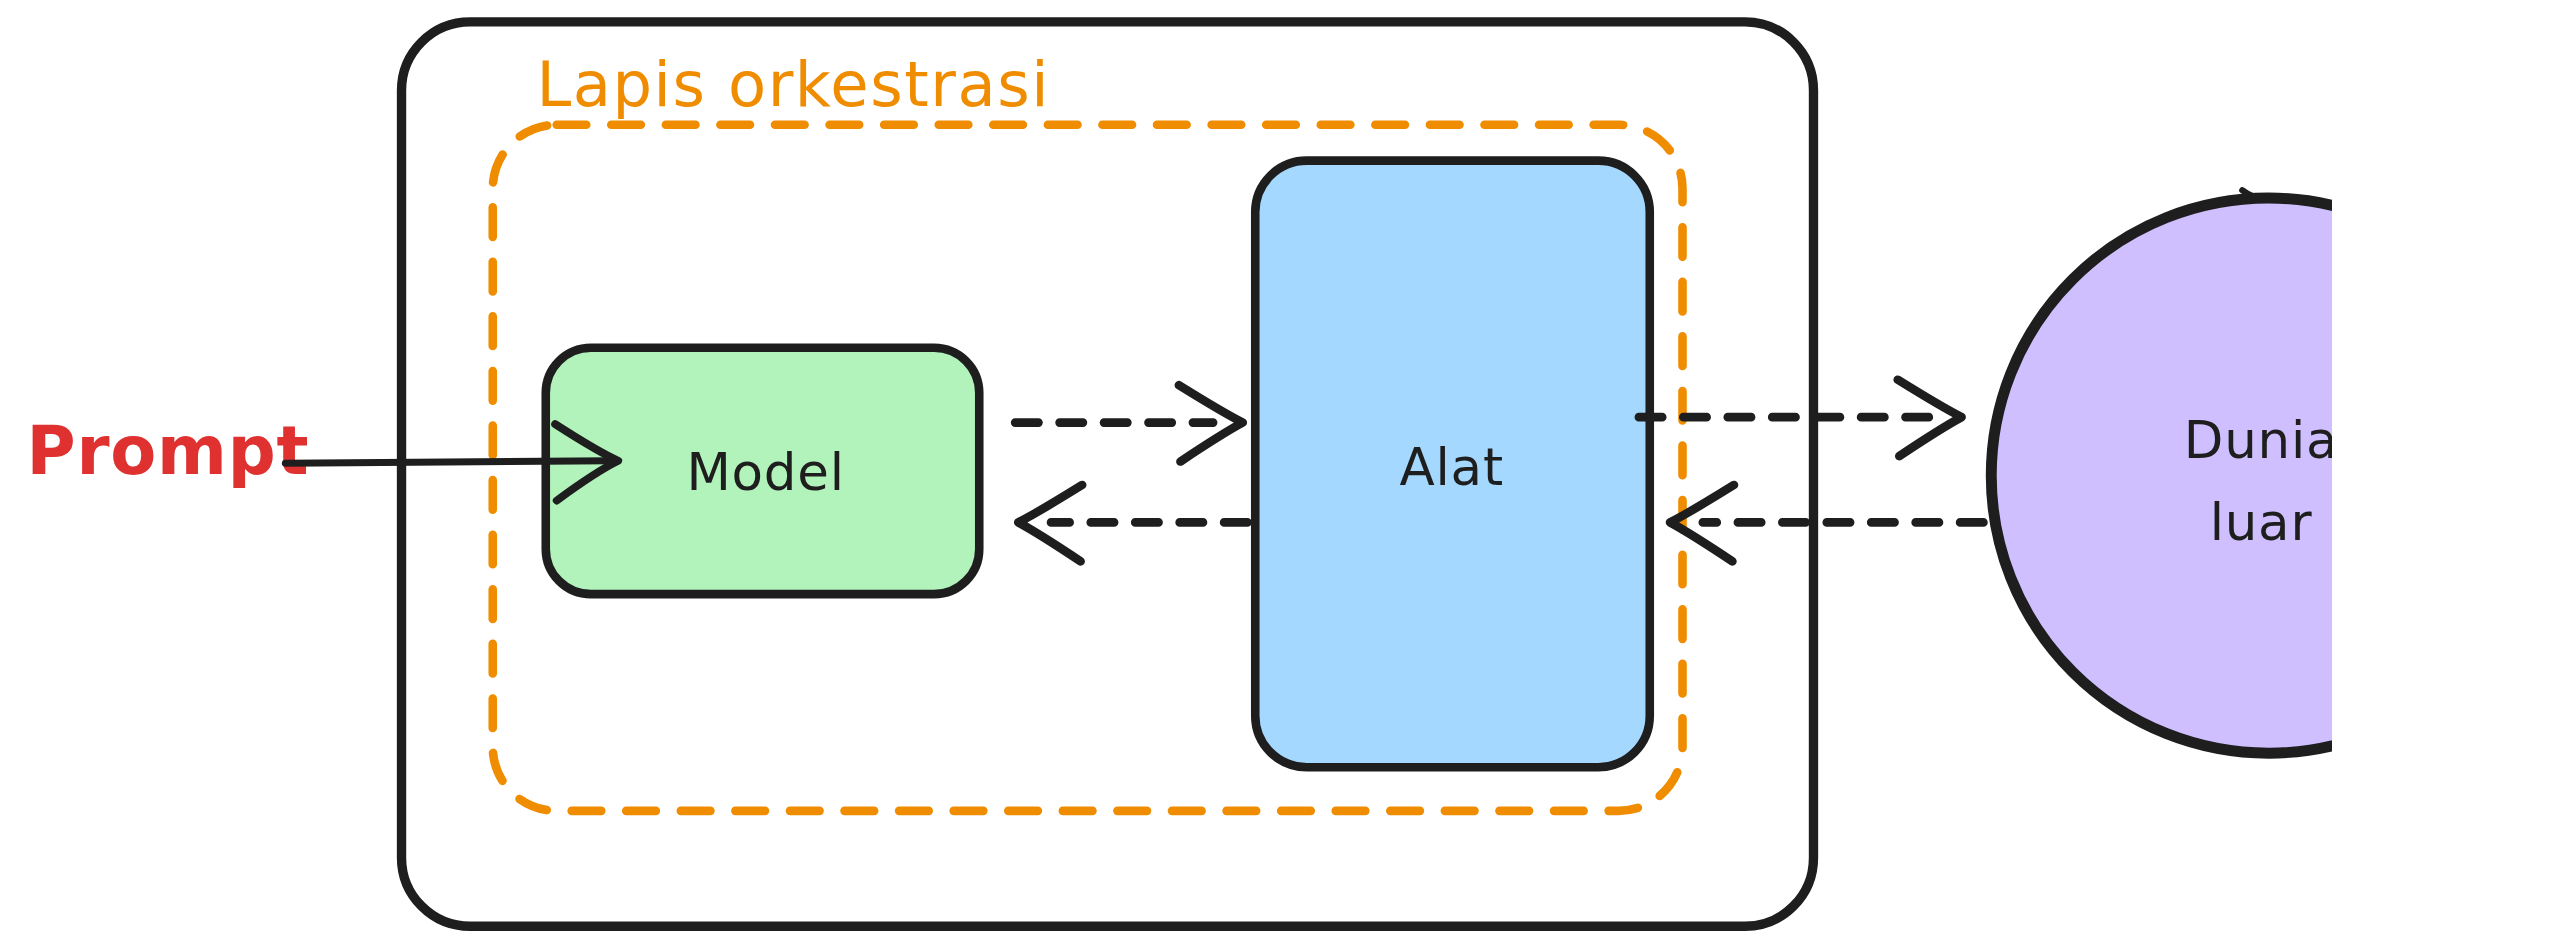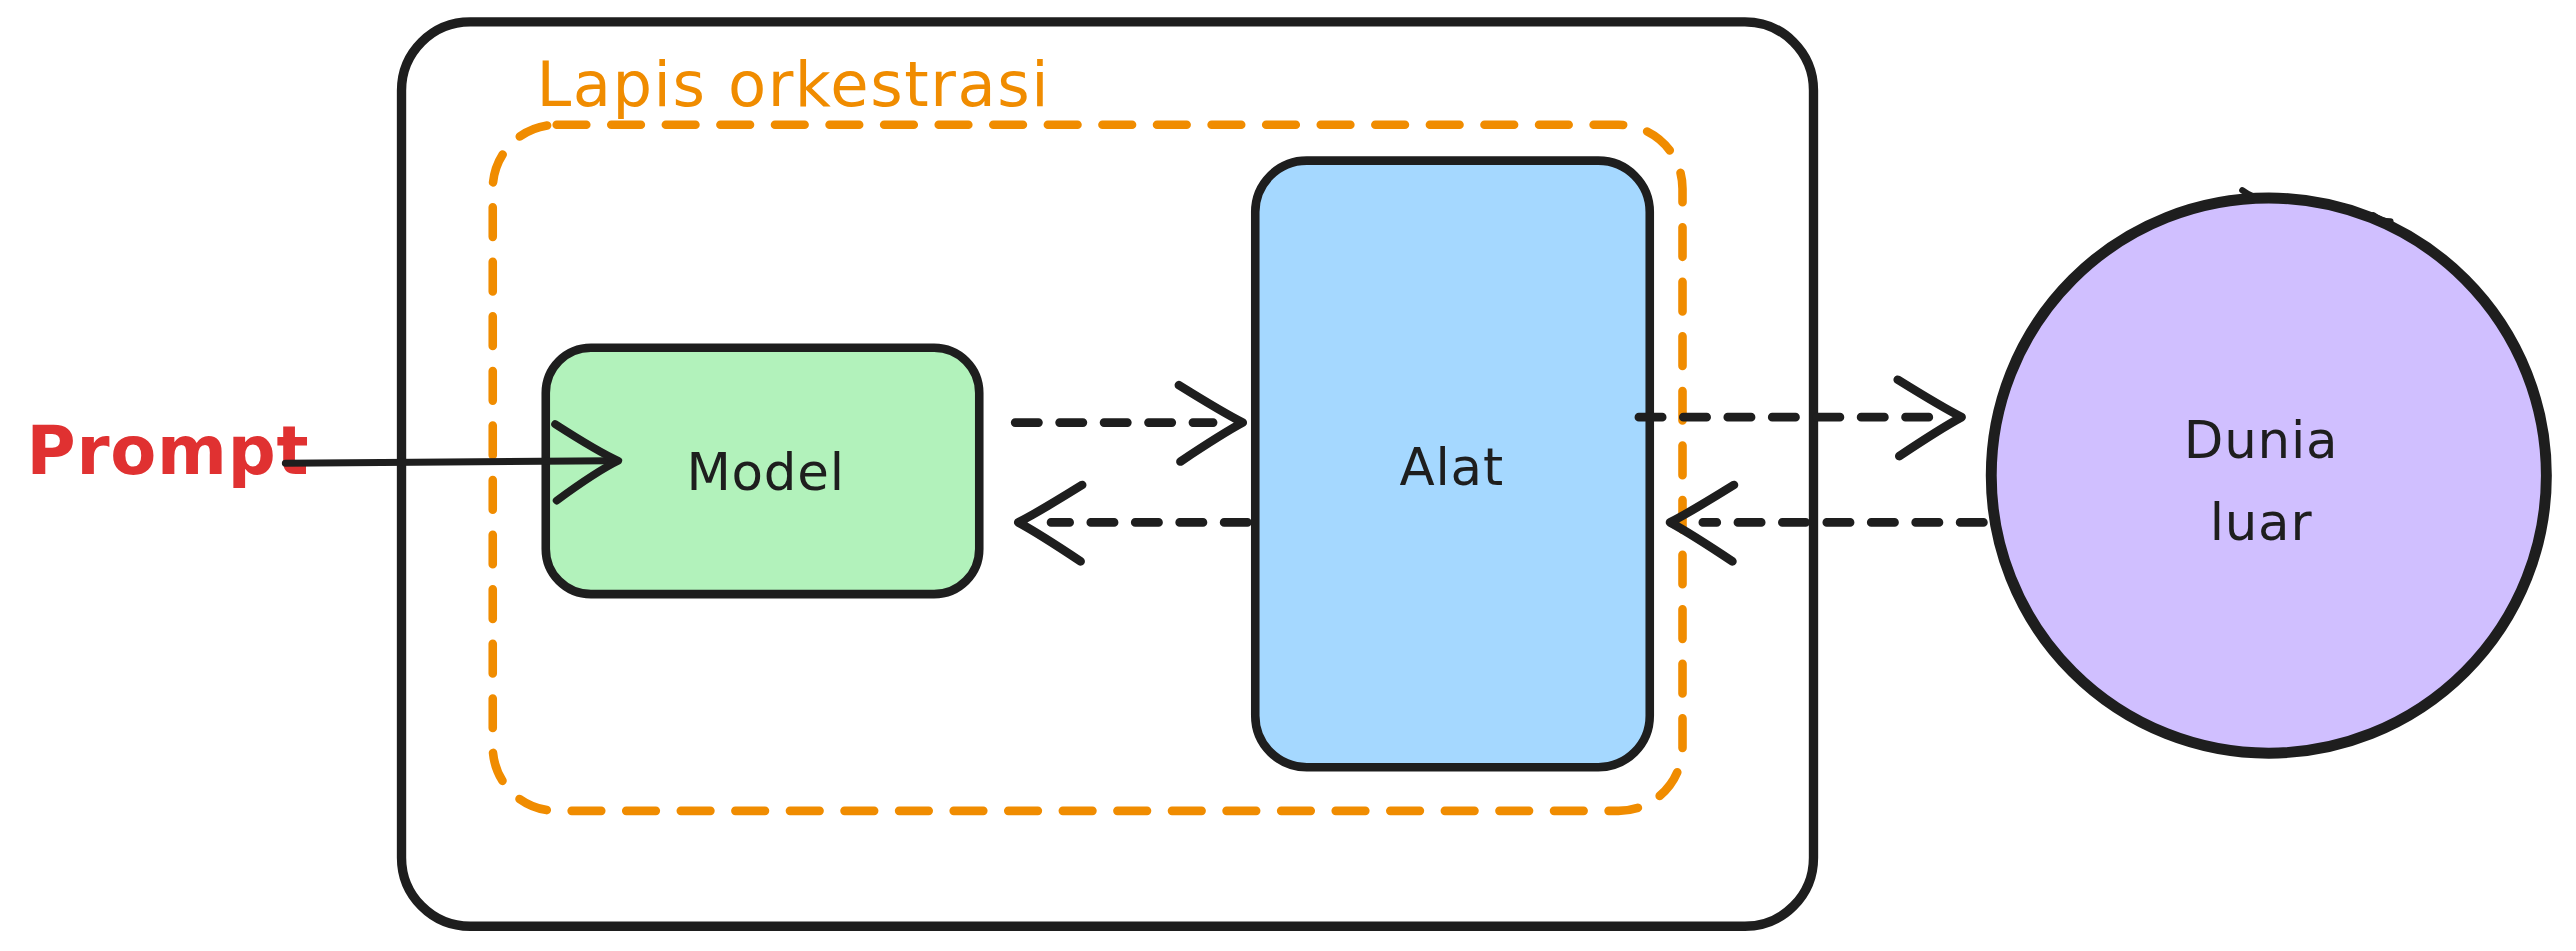--- a/index.html
+++ b/index.html
@@ -2,21 +2,21 @@
 <html style="font-size:12.5px"><head>
 <meta charset="utf-8">
 <style>
   html, body {
     margin: 0;
     padding: 0;
     background: #ffffff;
   }
   .canvas {
     position: relative;
-    width: 2576px;
+    width: 2332px;
     height: 952px;
     background: #ffffff;
     overflow: hidden;
   }
   svg {
     display: block;
     width: 2576px;
     height: 952px;
   }
   text {

